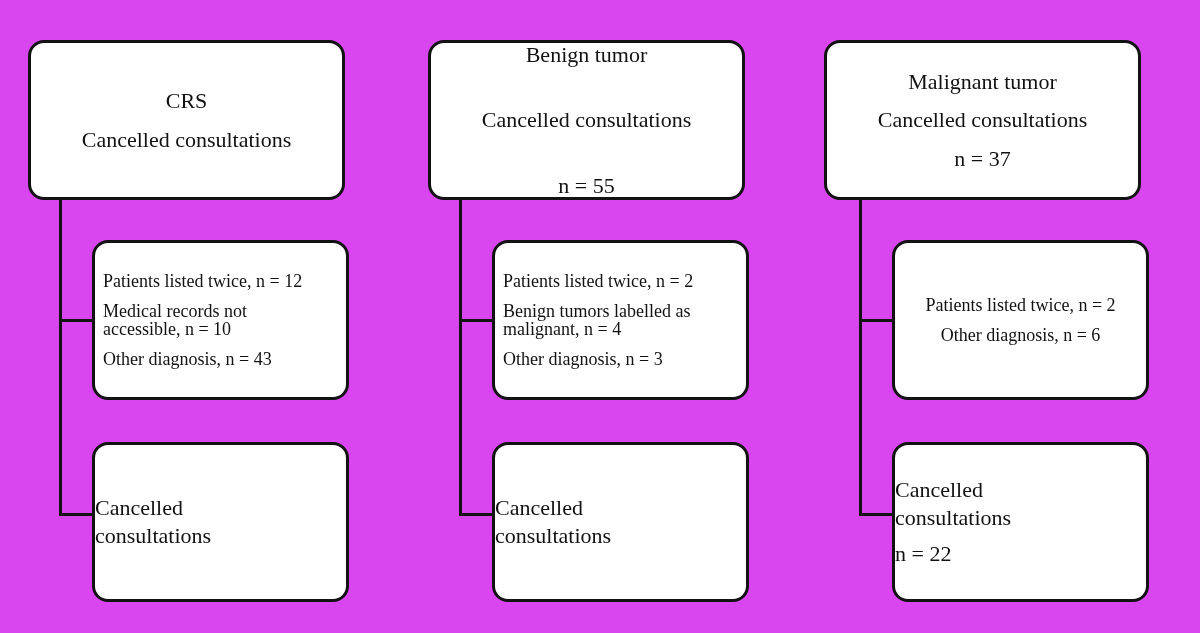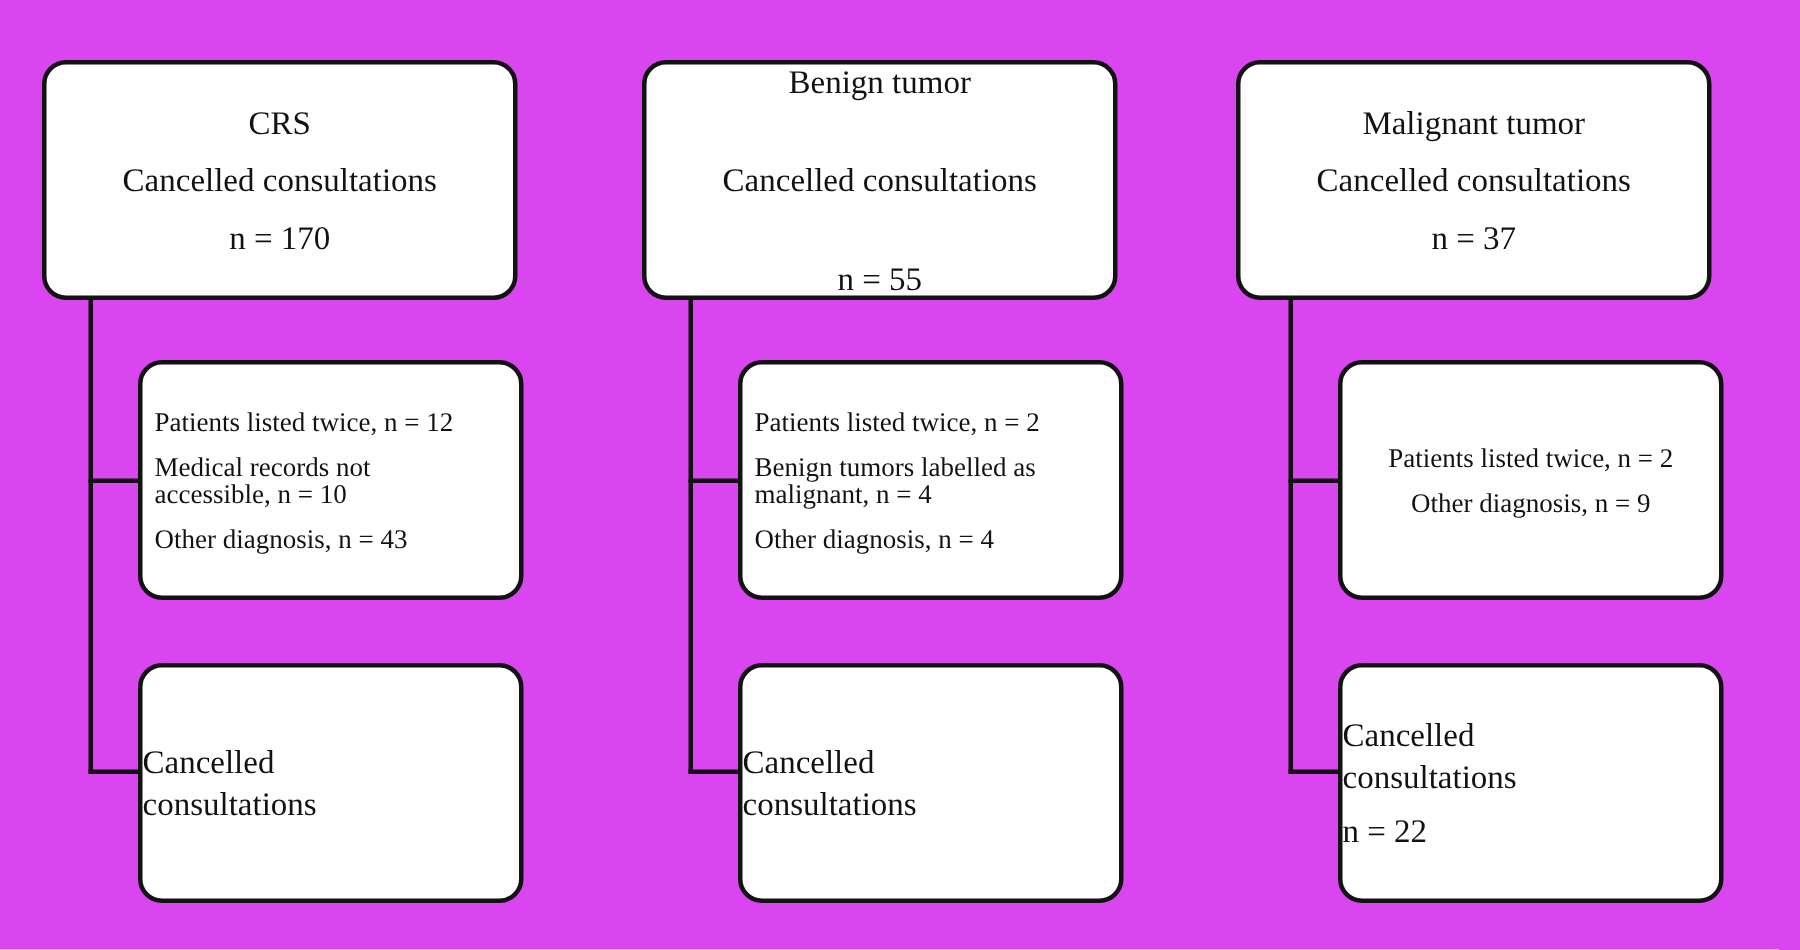--- a/index.html
+++ b/index.html
@@ -56,21 +56,20 @@
 </style>
 </head>
 <body>
 
 <div class="canvas">
 
   <div class="col0">
     <div class="box source-box">
       <div class="bline">CRS</div>
       <div class="bline">Cancelled consultations</div>
-      <div class="bline">n = 170</div>
     </div>
     <div class="line v-line"></div>
     <div class="line branch branch-exclusion"></div>
     <div class="line branch branch-result"></div>
     <div class="box exclusion-box">
       <div class="exclusion-item">Patients listed twice, n = 12</div>
       <div class="exclusion-item">Medical records not
 accessible, n = 10</div>
       <div class="exclusion-item">Other diagnosis, n = 43</div>
     </div>
@@ -86,40 +85,40 @@
       <div class="bline">Cancelled consultations</div>
       <div class="bline">n = 55</div>
     </div>
     <div class="line v-line"></div>
     <div class="line branch branch-exclusion"></div>
     <div class="line branch branch-result"></div>
     <div class="box exclusion-box">
       <div class="exclusion-item">Patients listed twice, n = 2</div>
       <div class="exclusion-item">Benign tumors labelled as
 malignant, n = 4</div>
-      <div class="exclusion-item">Other diagnosis, n = 4</div>
+      <div class="exclusion-item">Other diagnosis, n = 3</div>
     </div>
     <div class="box result-box">
       <div class="result-label">Cancelled
 consultations</div>
     </div>
   </div>
 
   <div class="col2">
     <div class="box source-box">
       <div class="bline">Malignant tumor</div>
       <div class="bline">Cancelled consultations</div>
       <div class="bline">n = 37</div>
     </div>
     <div class="line v-line"></div>
     <div class="line branch branch-exclusion"></div>
     <div class="line branch branch-result"></div>
     <div class="box exclusion-box center">
       <div class="exclusion-item">Patients listed twice, n = 2</div>
-      <div class="exclusion-item">Other diagnosis, n = 9</div>
+      <div class="exclusion-item">Other diagnosis, n = 6</div>
     </div>
     <div class="box result-box">
       <div class="result-label">Cancelled
 consultations</div>
       <div class="result-count">n = 22</div>
     </div>
   </div>
 
 </div>
 

